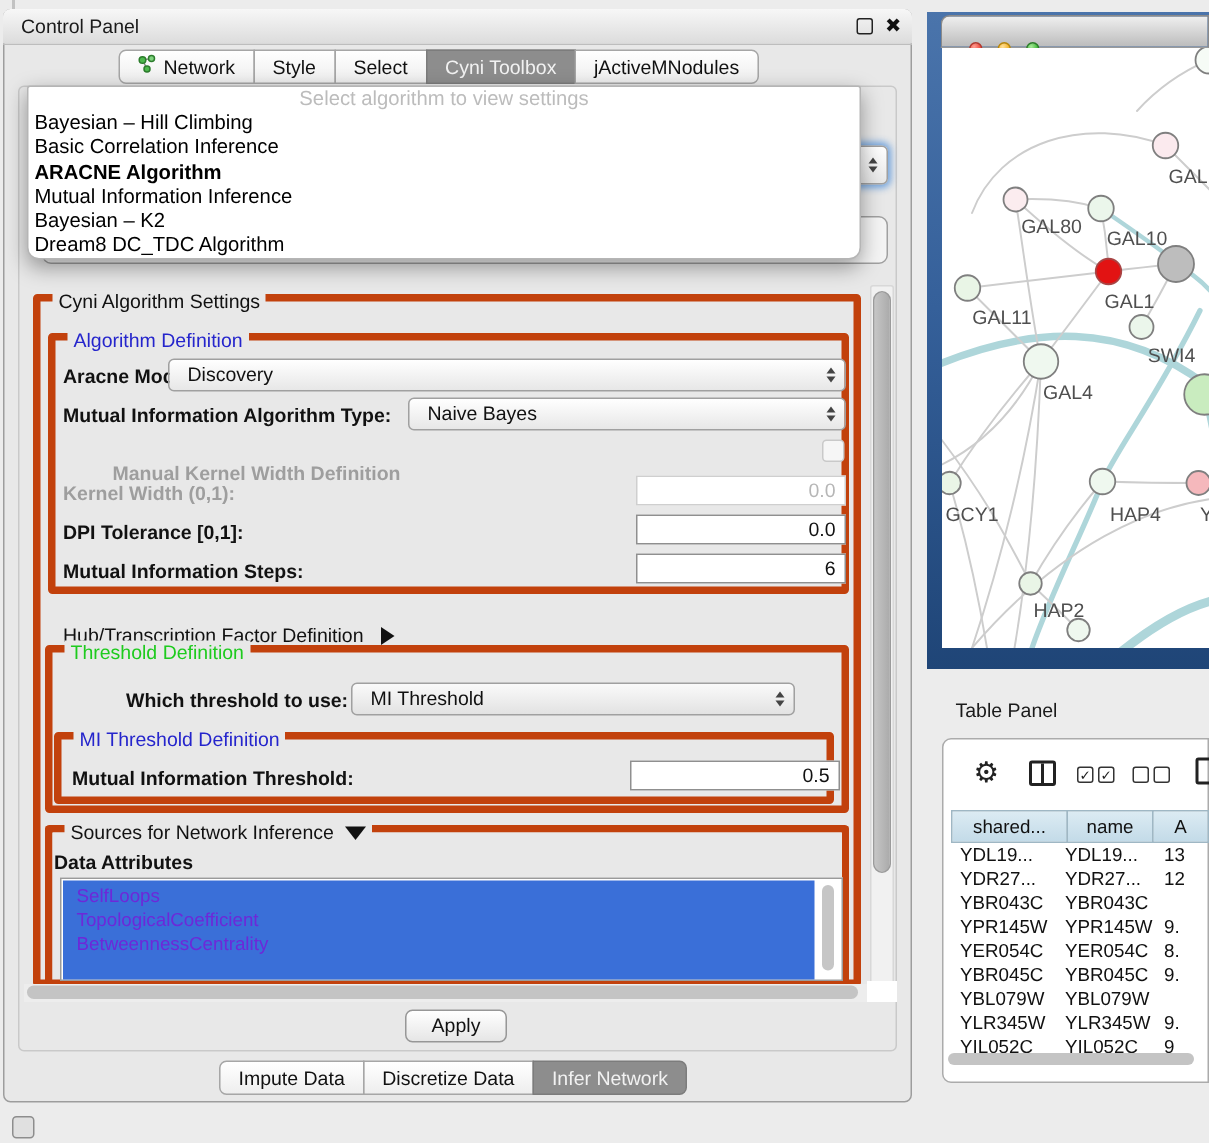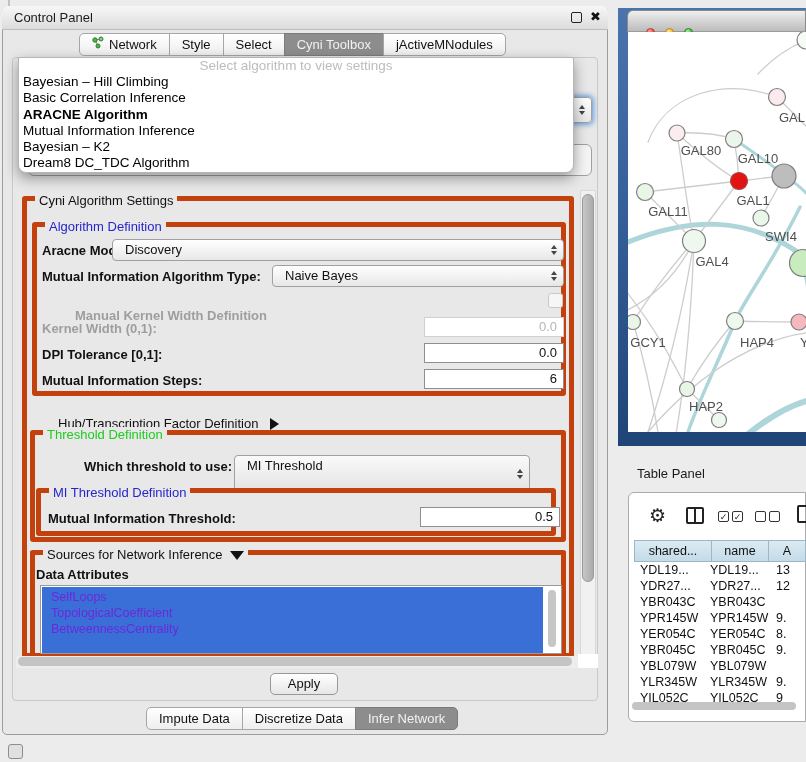--- a/index.html
+++ b/index.html
@@ -178,30 +178,30 @@
 </div>
 <div class="abs lbl dis" style="left:42px;top:308px;margin-left:33px;">Manual Kernel Width Definition</div>
 <div class="abs" id="chk-kernel"></div>
 <div class="abs lbl dis" style="left:42px;top:321px;">Kernel Width (0,1):</div>
 <div class="abs field dis" style="left:424px;top:317px;width:140px;height:20px;">0.0</div>
 <div class="abs lbl" style="left:42px;top:347px;">DPI Tolerance [0,1]:</div>
 <div class="abs field" style="left:424px;top:343px;width:140px;height:20px;">0.0</div>
 <div class="abs lbl" style="left:42px;top:373px;">Mutual Information Steps:</div>
 <div class="abs field" style="left:424px;top:369px;width:140px;height:20px;">6</div>
 
-<div class="abs" style="left:42px;top:416px;font-size:13px;margin-left:16px;">
+<div class="abs" style="left:42px;top:416px;font-size:13px;">
   <span>Hub/Transcription Factor Definition</span>
   <span style="display:inline-block;margin-left:8px;width:0;height:0;border-top:6px solid transparent;border-bottom:6px solid transparent;border-left:9px solid #111;vertical-align:-2px;"></span>
 </div>
 
 <div class="abs group" style="left:30px;top:430px;width:536px;height:112px;padding-left:16px;">
   <span class="gtitle green-t">Threshold Definition</span>
 </div>
 <div class="abs lbl" style="left:84px;top:459px;">Which threshold to use:</div>
-<div class="abs combo" style="left:234px;top:455px;width:296px;height:38px;background:linear-gradient(#fafafa,#e2e2e2);">
+<div class="abs combo" style="left:234px;top:455px;width:296px;height:22px;background:linear-gradient(#fafafa,#e2e2e2);">
   <span>MI Threshold</span>
   <span class="arrows">
       <span class="arr-up"></span>
       <span class="arr-dn"></span>
     </span>
 </div>
 <div class="abs group" style="left:36px;top:488px;width:520px;height:48px;">
   <span class="gtitle blue-t">MI Threshold Definition</span>
 </div>
 <div class="abs lbl" style="left:48px;top:511px;">Mutual Information Threshold:</div>

